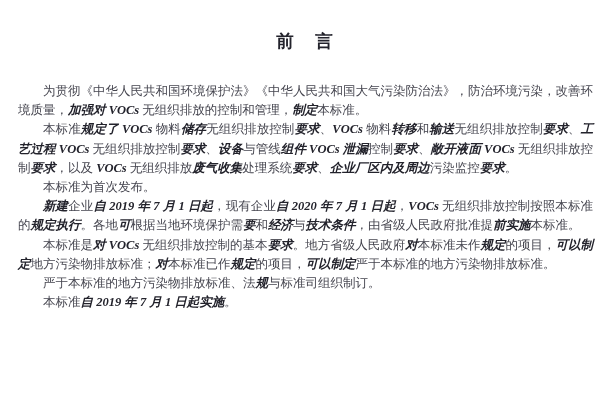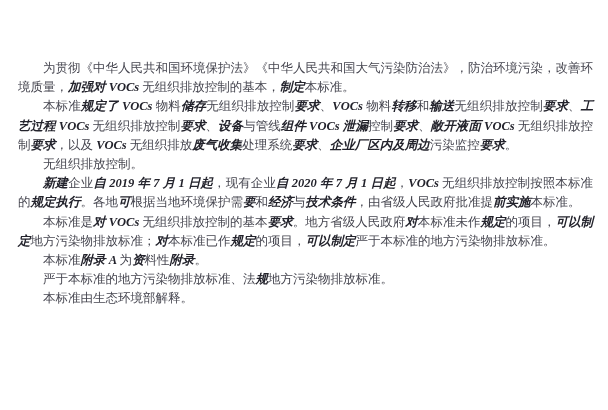--- a/index.html
+++ b/index.html
@@ -39,23 +39,23 @@
   .seg-bold {
     font-weight: 700;
     color: var(--text_bold, #23232c);
     font-style: italic;
   }
 </style>
 </head>
 <body>
 
 <div class="page">
+  <h1 class="doc-title">前　言</h1>
   <div class="doc-body">
-      <p><span>为贯彻《中华人民共和国环境保护法》《中华人民共和国大气污染防治法》，防治环境污染，改善环境质量，</span><span class="seg-bold">加强对 VOCs </span><span>无组织排放控制的基本，</span><span class="seg-bold">制定</span><span>本标准。</span></p>
+      <p><span>为贯彻《中华人民共和国环境保护法》《中华人民共和国大气污染防治法》，防治环境污染，改善环境质量，</span><span class="seg-bold">加强对 VOCs </span><span>无组织排放的控制和管理，</span><span class="seg-bold">制定</span><span>本标准。</span></p>
       <p><span>本标准</span><span class="seg-bold">规定了 VOCs </span><span>物料</span><span class="seg-bold">储存</span><span>无组织排放控制</span><span class="seg-bold">要求</span><span>、</span><span class="seg-bold">VOCs </span><span>物料</span><span class="seg-bold">转移</span><span>和</span><span class="seg-bold">输送</span><span>无组织排放控制</span><span class="seg-bold">要求</span><span>、</span><span class="seg-bold">工艺过程 VOCs </span><span>无组织排放控制</span><span class="seg-bold">要求</span><span>、</span><span class="seg-bold">设备</span><span>与管线</span><span class="seg-bold">组件 VOCs 泄漏</span><span>控制</span><span class="seg-bold">要求</span><span>、</span><span class="seg-bold">敞开液面 VOCs </span><span>无组织排</span><span>放控制</span><span class="seg-bold">要求</span><span>，以及 </span><span class="seg-bold">VOCs </span><span>无组织排放</span><span class="seg-bold">废气收集</span><span>处理系统</span><span class="seg-bold">要求</span><span>、</span><span class="seg-bold">企业厂区内及周边</span><span>污染监控</span><span class="seg-bold">要求</span><span>。</span></p>
-      <p><span>无组织排放控制。</span></p>
+      <p><span>本标准为首次发布。</span></p>
       <p><span class="seg-bold">新建</span><span>企业</span><span class="seg-bold">自 2019 年 7 月 1 日起</span><span>，现有企业</span><span class="seg-bold">自 2020 年 7 月 1 日起</span><span>，</span><span class="seg-bold">VOCs </span><span>无组织排放控制按照本标准的</span><span class="seg-bold">规定执行</span><span>。各地</span><span class="seg-bold">可</span><span>根据当地环境保护需</span><span class="seg-bold">要</span><span>和</span><span class="seg-bold">经济</span><span>与</span><span class="seg-bold">技术条件</span><span>，由省级人民政府批准提</span><span class="seg-bold">前实施</span><span>本标准。</span></p>
       <p><span>本标准是</span><span class="seg-bold">对 VOCs </span><span>无组织排放控制的基本</span><span class="seg-bold">要求</span><span>。地方省级人民政府</span><span class="seg-bold">对</span><span>本标准未作</span><span class="seg-bold">规定</span><span>的项目，</span><span class="seg-bold">可以制定</span><span>地方污染物排放标准；</span><span class="seg-bold">对</span><span>本标准已作</span><span class="seg-bold">规定</span><span>的项目，</span><span class="seg-bold">可以制定</span><span>严于本标准的地方污染物排放标准。</span></p>
-      <p><span>本标准</span><span class="seg-bold">附录 A </span><span>为</span><span class="seg-bold">资</span><span>料性</span><span class="seg-bold">附录</span><span>。</span></p>
-      <p><span>严于本标准的地方污染物排放标准、法</span><span class="seg-bold">规</span><span>地方污染物排放标准。</span></p>
-      <p><span>本标准由生态环境部解释。</span></p>
+      <p><span>严于本标准的地方污染物排放标准、法</span><span class="seg-bold">规</span><span>与标准司组织制订。</span></p>
+      <p><span>本标准</span><span class="seg-bold">自 2019 年 7 月 1 日起实施</span><span>。</span></p>
     </div>
 </div>
 
 </body></html>

